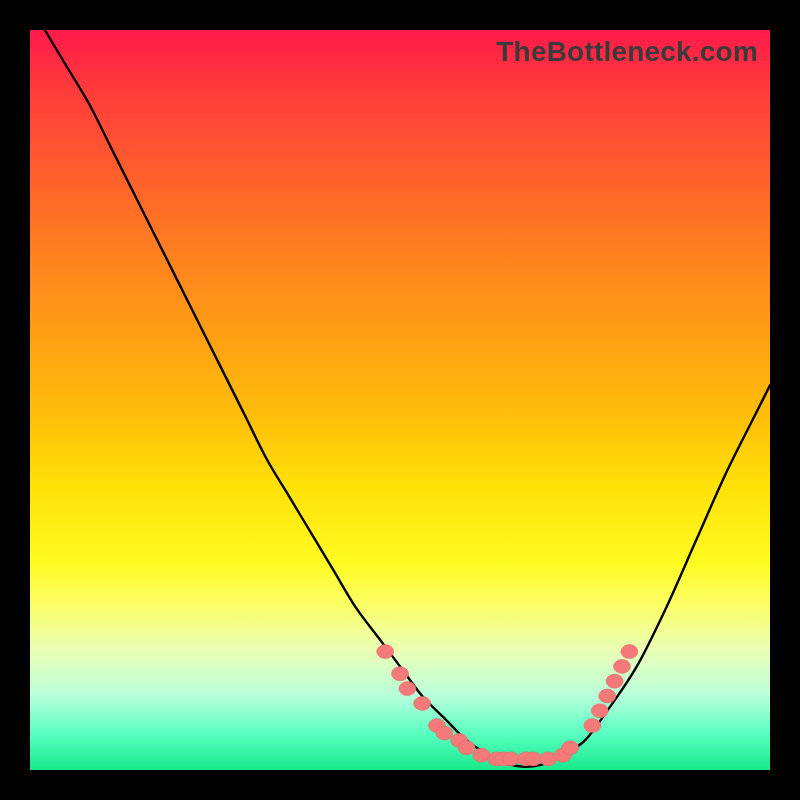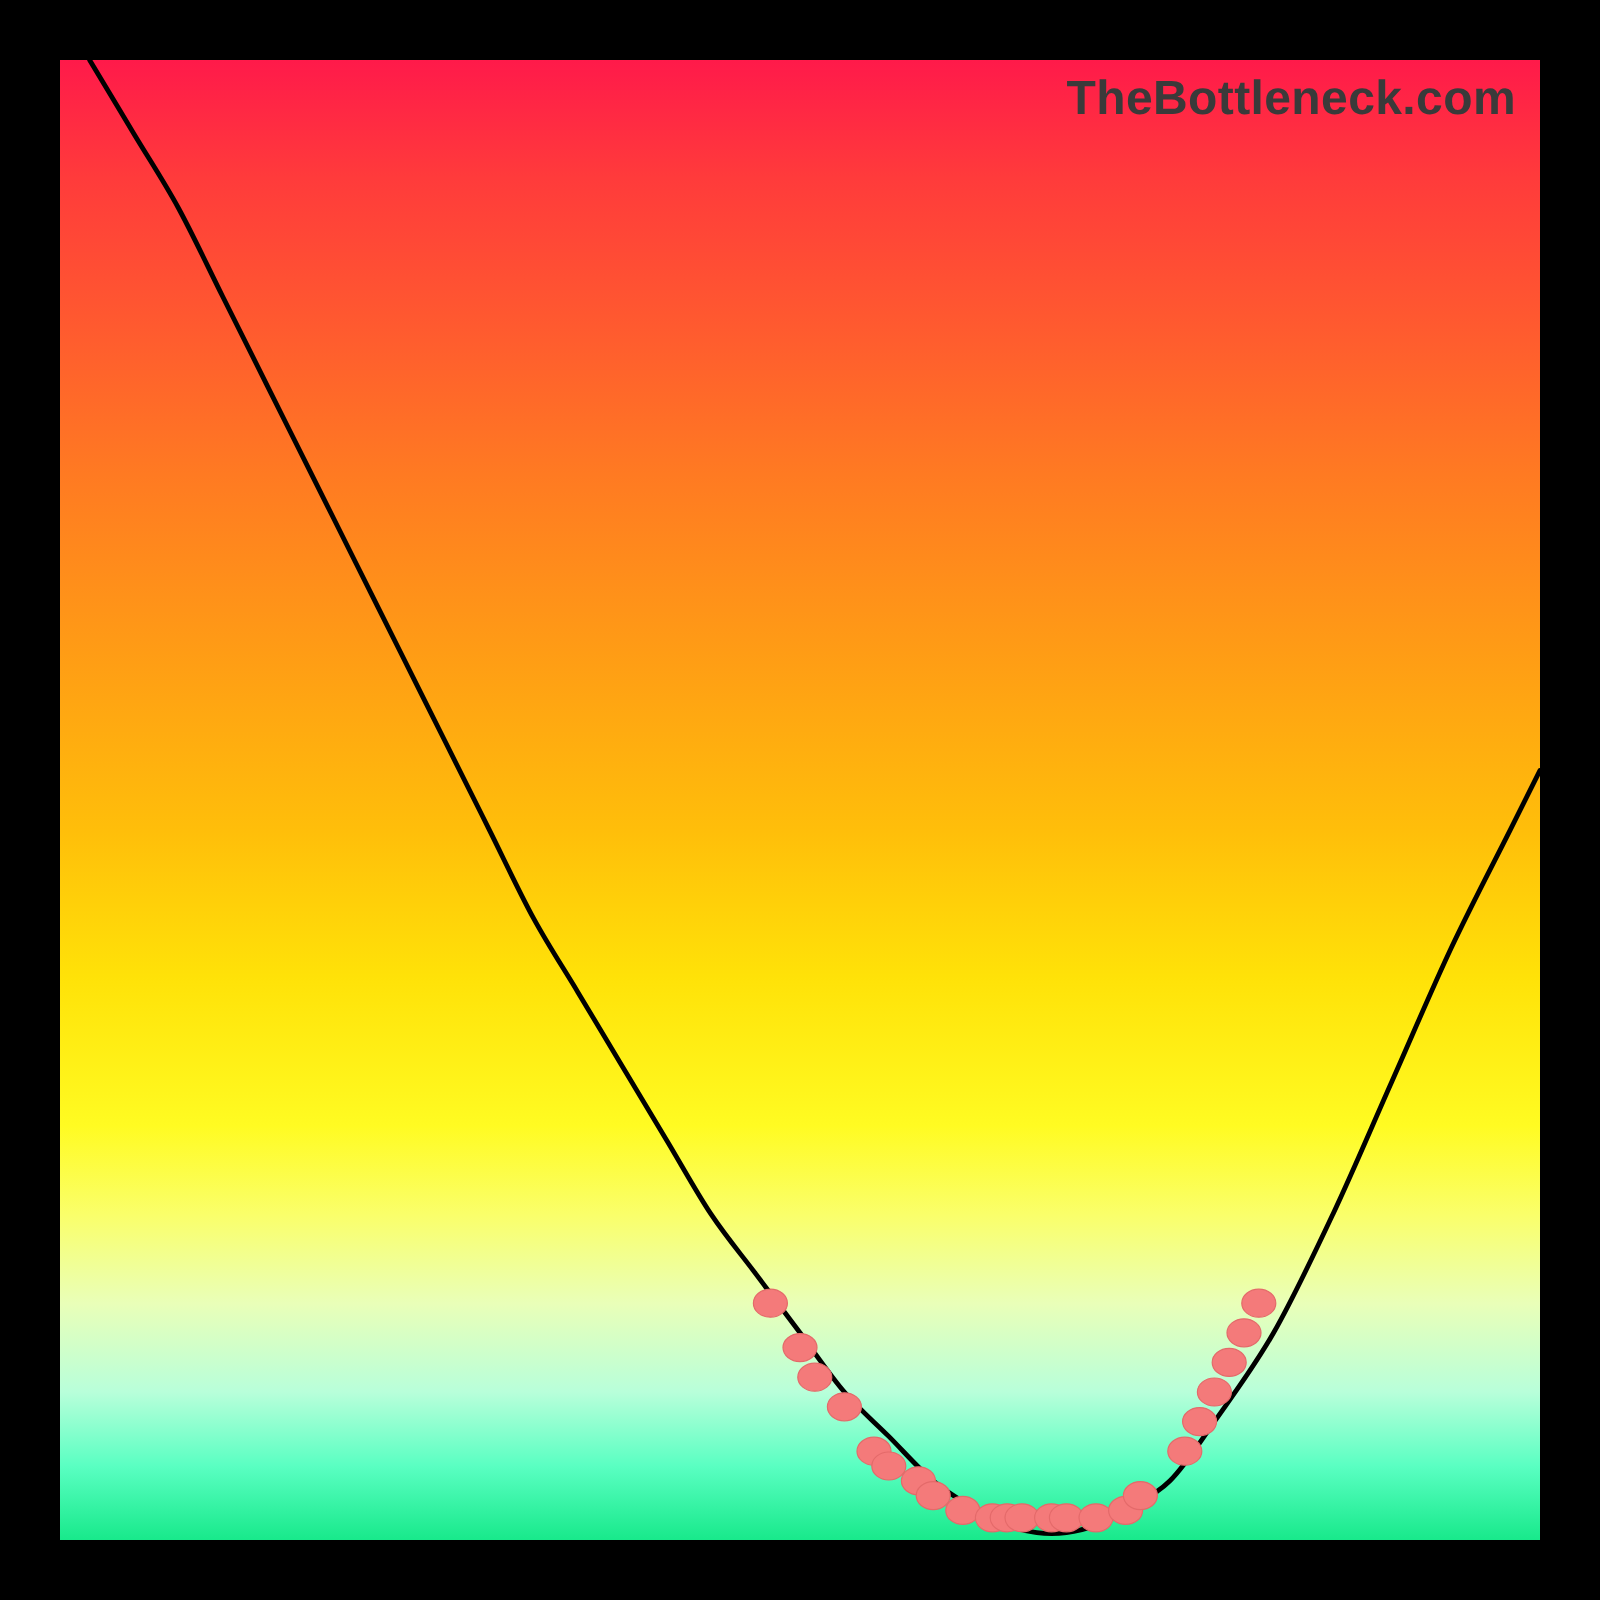--- a/index.html
+++ b/index.html
@@ -38,21 +38,21 @@
       #b8ffda 90%,
       #5affc2 95%,
       #18e98b 100%
     );
   }
   .attribution {
     position: absolute;
     top: 6px;
     right: 12px;
     color: #3a3a3a;
-    font-size: 24px;
+    font-size: 28px;
     font-weight: 700;
     letter-spacing: 0.2px;
   }
   svg.overlay {
     position: absolute;
     left: 0; top: 0;
   }
 </style>
 </head>
 <body>

